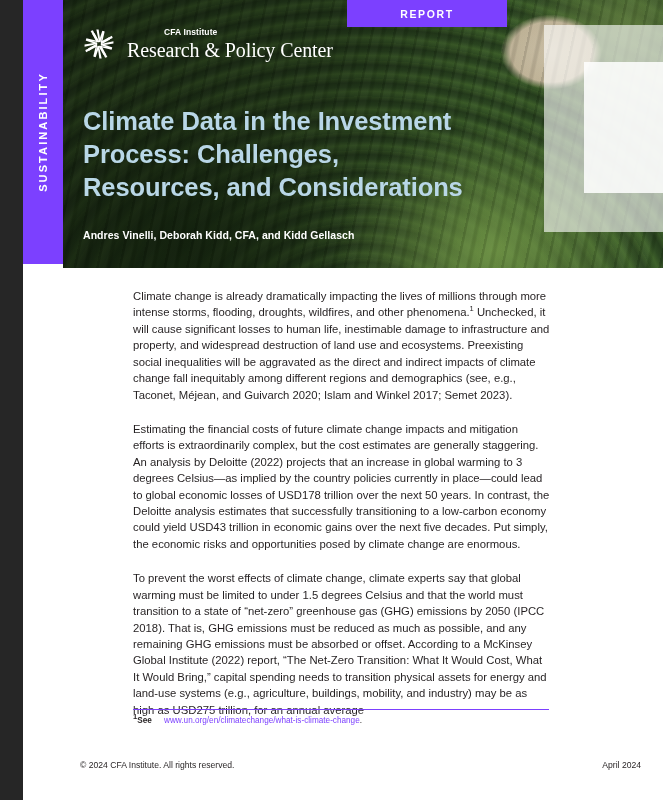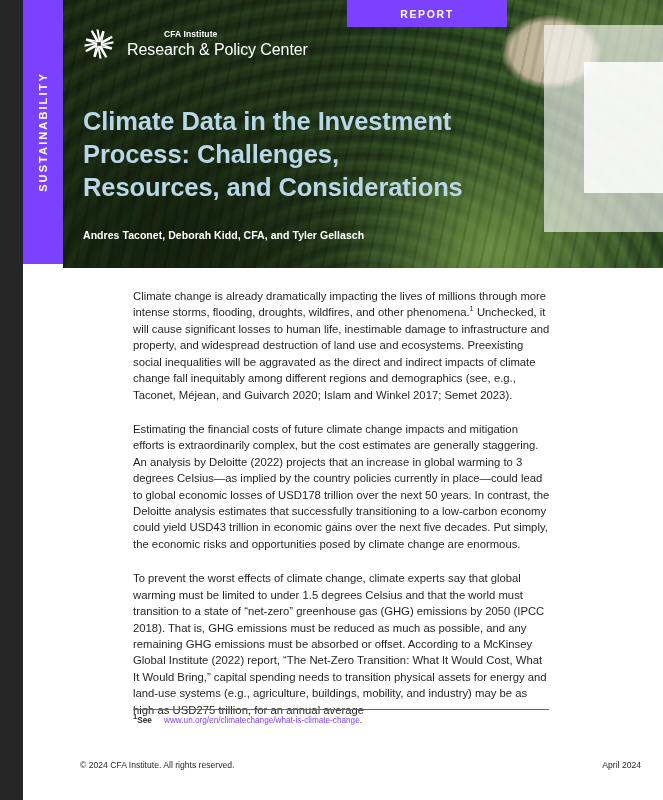--- a/index.html
+++ b/index.html
@@ -128,22 +128,22 @@
   .logo-text-top {
     color: #ffffff;
     font-size: 8.5px;
     font-weight: bold;
     letter-spacing: 0.1px;
     margin-bottom: 3px;
     padding-left: 37px;
   }
   .logo-text-main {
     color: #ffffff;
-    font-family: Liberation Sans, sans-serif;
-    font-size: 16px;
+    font-family: Liberation Serif, serif;
+    font-size: 20px;
     letter-spacing: -0.1px;
   }
 
   
   .cover-title {
     position: absolute;
     left: 83px; top: 88px;
     width: 380px;
     color: #b9d7e7;
     font-size: 25.5px;
@@ -277,21 +277,21 @@
       </g>
     </svg>
     <div class="logo-text">
       <span class="logo-text-top">CFA Institute</span>
       <span class="logo-text-main">Research &amp; Policy Center</span>
     </div>
   </div>
 
   <h1 class="cover-title">Climate Data in the Investment Process: Challenges, Resources, and Considerations</h1>
 
-  <div class="cover-authors">Andres Taconet, Deborah Kidd, CFA, and Tyler Gellasch</div>
+  <div class="cover-authors">Andres Vinelli, Deborah Kidd, CFA, and Kidd Gellasch</div>
 
   <div class="body-col">
     <p><span>Climate change is already dramatically impacting the lives of millions through more intense storms, flooding, droughts, wildfires, and other phenomena.</span><sup>1</sup><span> Unchecked, it will cause significant losses to human life, inestimable damage to infrastructure and property, and widespread destruction of land use and ecosystems. Preexisting social inequalities will be aggravated as the direct and indirect impacts of climate change fall inequitably among different regions and demographics (see, e.g., Taconet, Méjean, and Guivarch 2020; Islam and Winkel 2017; Semet 2023).</span></p>
     <p>Estimating the financial costs of future climate change impacts and mitigation efforts is extraordinarily complex, but the cost estimates are generally staggering. An analysis by Deloitte (2022) projects that an increase in global warming to 3 degrees Celsius—as implied by the country policies currently in place—could lead to global economic losses of USD178 trillion over the next 50 years. In contrast, the Deloitte analysis estimates that successfully transitioning to a low-carbon economy could yield USD43 trillion in economic gains over the next five decades. Put simply, the economic risks and opportunities posed by climate change are enormous.</p>
     <p>To prevent the worst effects of climate change, climate experts say that global warming must be limited to under 1.5 degrees Celsius and that the world must transition to a state of “net-zero” greenhouse gas (GHG) emissions by 2050 (IPCC 2018). That is, GHG emissions must be reduced as much as possible, and any remaining GHG emissions must be absorbed or offset. According to a McKinsey Global Institute (2022) report, “The Net-Zero Transition: What It Would Cost, What It Would Bring,” capital spending needs to transition physical assets for energy and land-use systems (e.g., agriculture, buildings, mobility, and industry) may be as high as USD275 trillion, for an annual average</p>
   </div>
 
   <div class="footnote-rule"></div>
   <div class="footnote"><sup class="footnote-marker">1</sup><span class="footnote-label">See</span> <span class="footnote-link">www.un.org/en/climatechange/what-is-climate-change</span><span>.</span></div>
 

